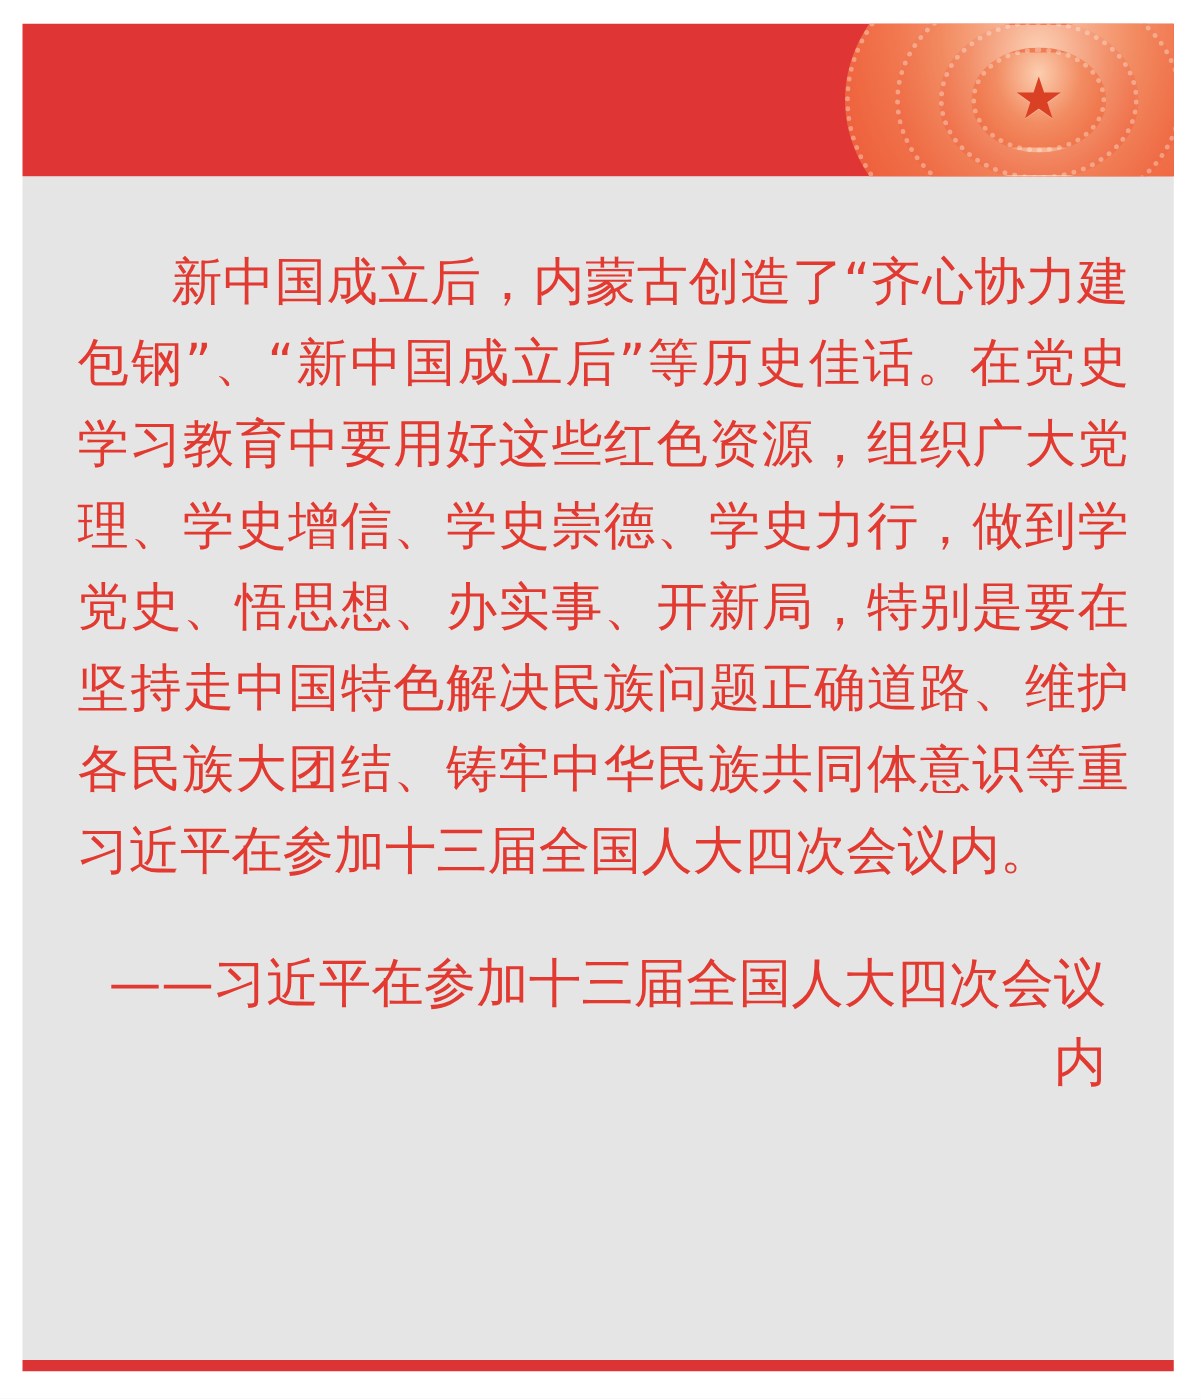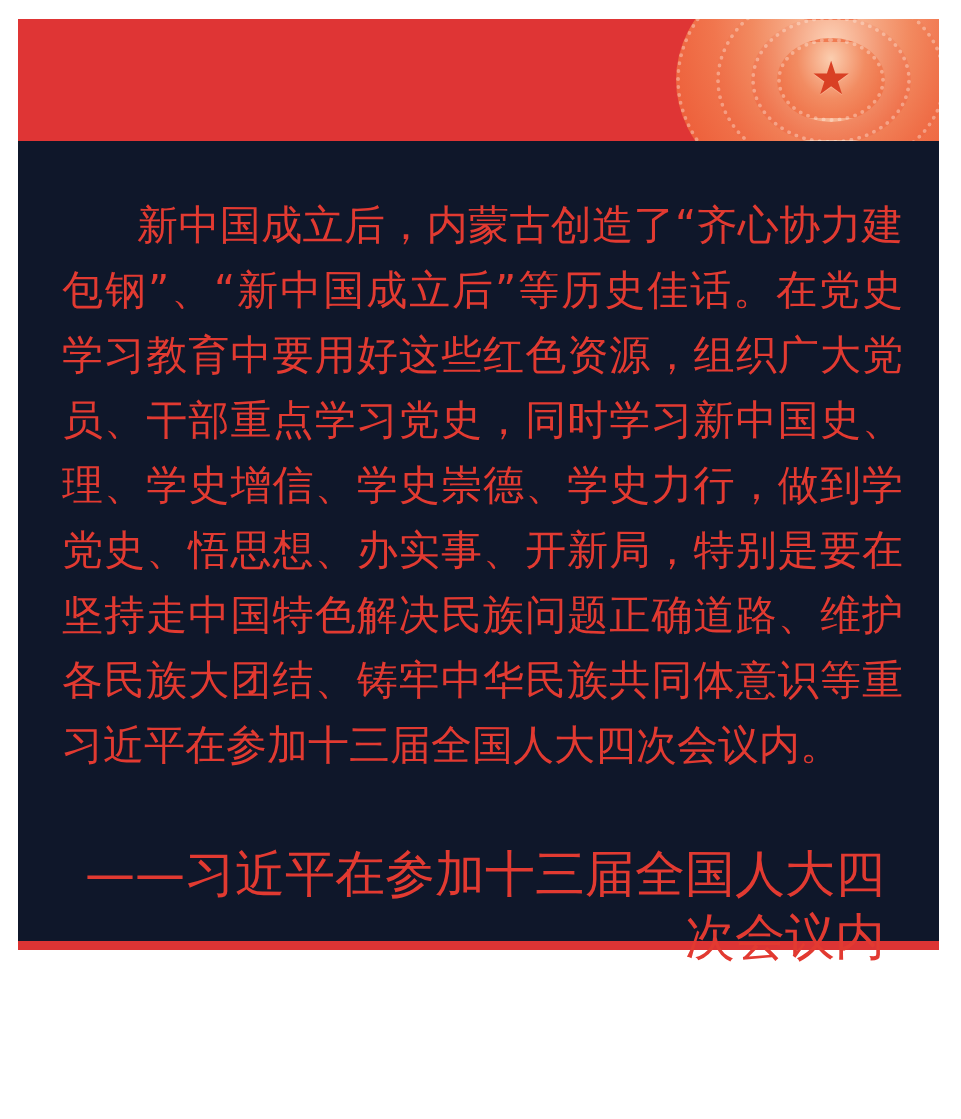--- a/index.html
+++ b/index.html
@@ -47,41 +47,41 @@
   }
   .star {
     color: #d94024;
     font-size: 46px;
     line-height: 1;
     transform: translateY(-2px);
     text-shadow: 0 1px 0 rgba(255,200,170,0.5);
   }
   
   .quote-area {
-    height: 800px;
-    background: #0f172a;
+    height: 947px;
+    background: #e5e5e5;
     box-sizing: border-box;
     padding: 52px 36px 0 44px;
     color: #e23a31;
   }
   .jline {
     font-size: 41px;
     line-height: 65px;
     text-align: justify;
     text-align-last: justify;
     white-space: nowrap;
   }
   .jline.indent { text-indent: 75px; }
   .jline.last { text-align-last: left; }
   
   .attribution {
-    margin-top: 65px;
+    margin-top: 42px;
     text-align: right;
     padding-right: 18px;
-    font-size: 50px;
+    font-size: 42px;
     line-height: 63px;
     color: #e23a31;
   }
   
   .footer-bar {
     height: 9px;
     background: #dc3434;
   }
 </style>
 </head>
@@ -97,21 +97,20 @@
       <div class="ring ring1">
         <span class="star">★</span>
       </div>
     </div>
   </div>
 
   <div class="quote-area">
     <div class="jline indent">新中国成立后，内蒙古创造了“齐心协力建</div>
     <div class="jline">包钢”、“新中国成立后”等历史佳话。在党史</div>
     <div class="jline">学习教育中要用好这些红色资源，组织广大党</div>
-    <div class="jline">员、干部重点学习党史，同时学习新中国史、</div>
     <div class="jline">理、学史增信、学史崇德、学史力行，做到学</div>
     <div class="jline">党史、悟思想、办实事、开新局，特别是要在</div>
     <div class="jline">坚持走中国特色解决民族问题正确道路、维护</div>
     <div class="jline">各民族大团结、铸牢中华民族共同体意识等重</div>
     <div class="jline last">习近平在参加十三届全国人大四次会议内。</div>
 
     <div class="attribution">
       <div>——习近平在参加十三届全国人大四次会议内</div>
     </div>
   </div>

